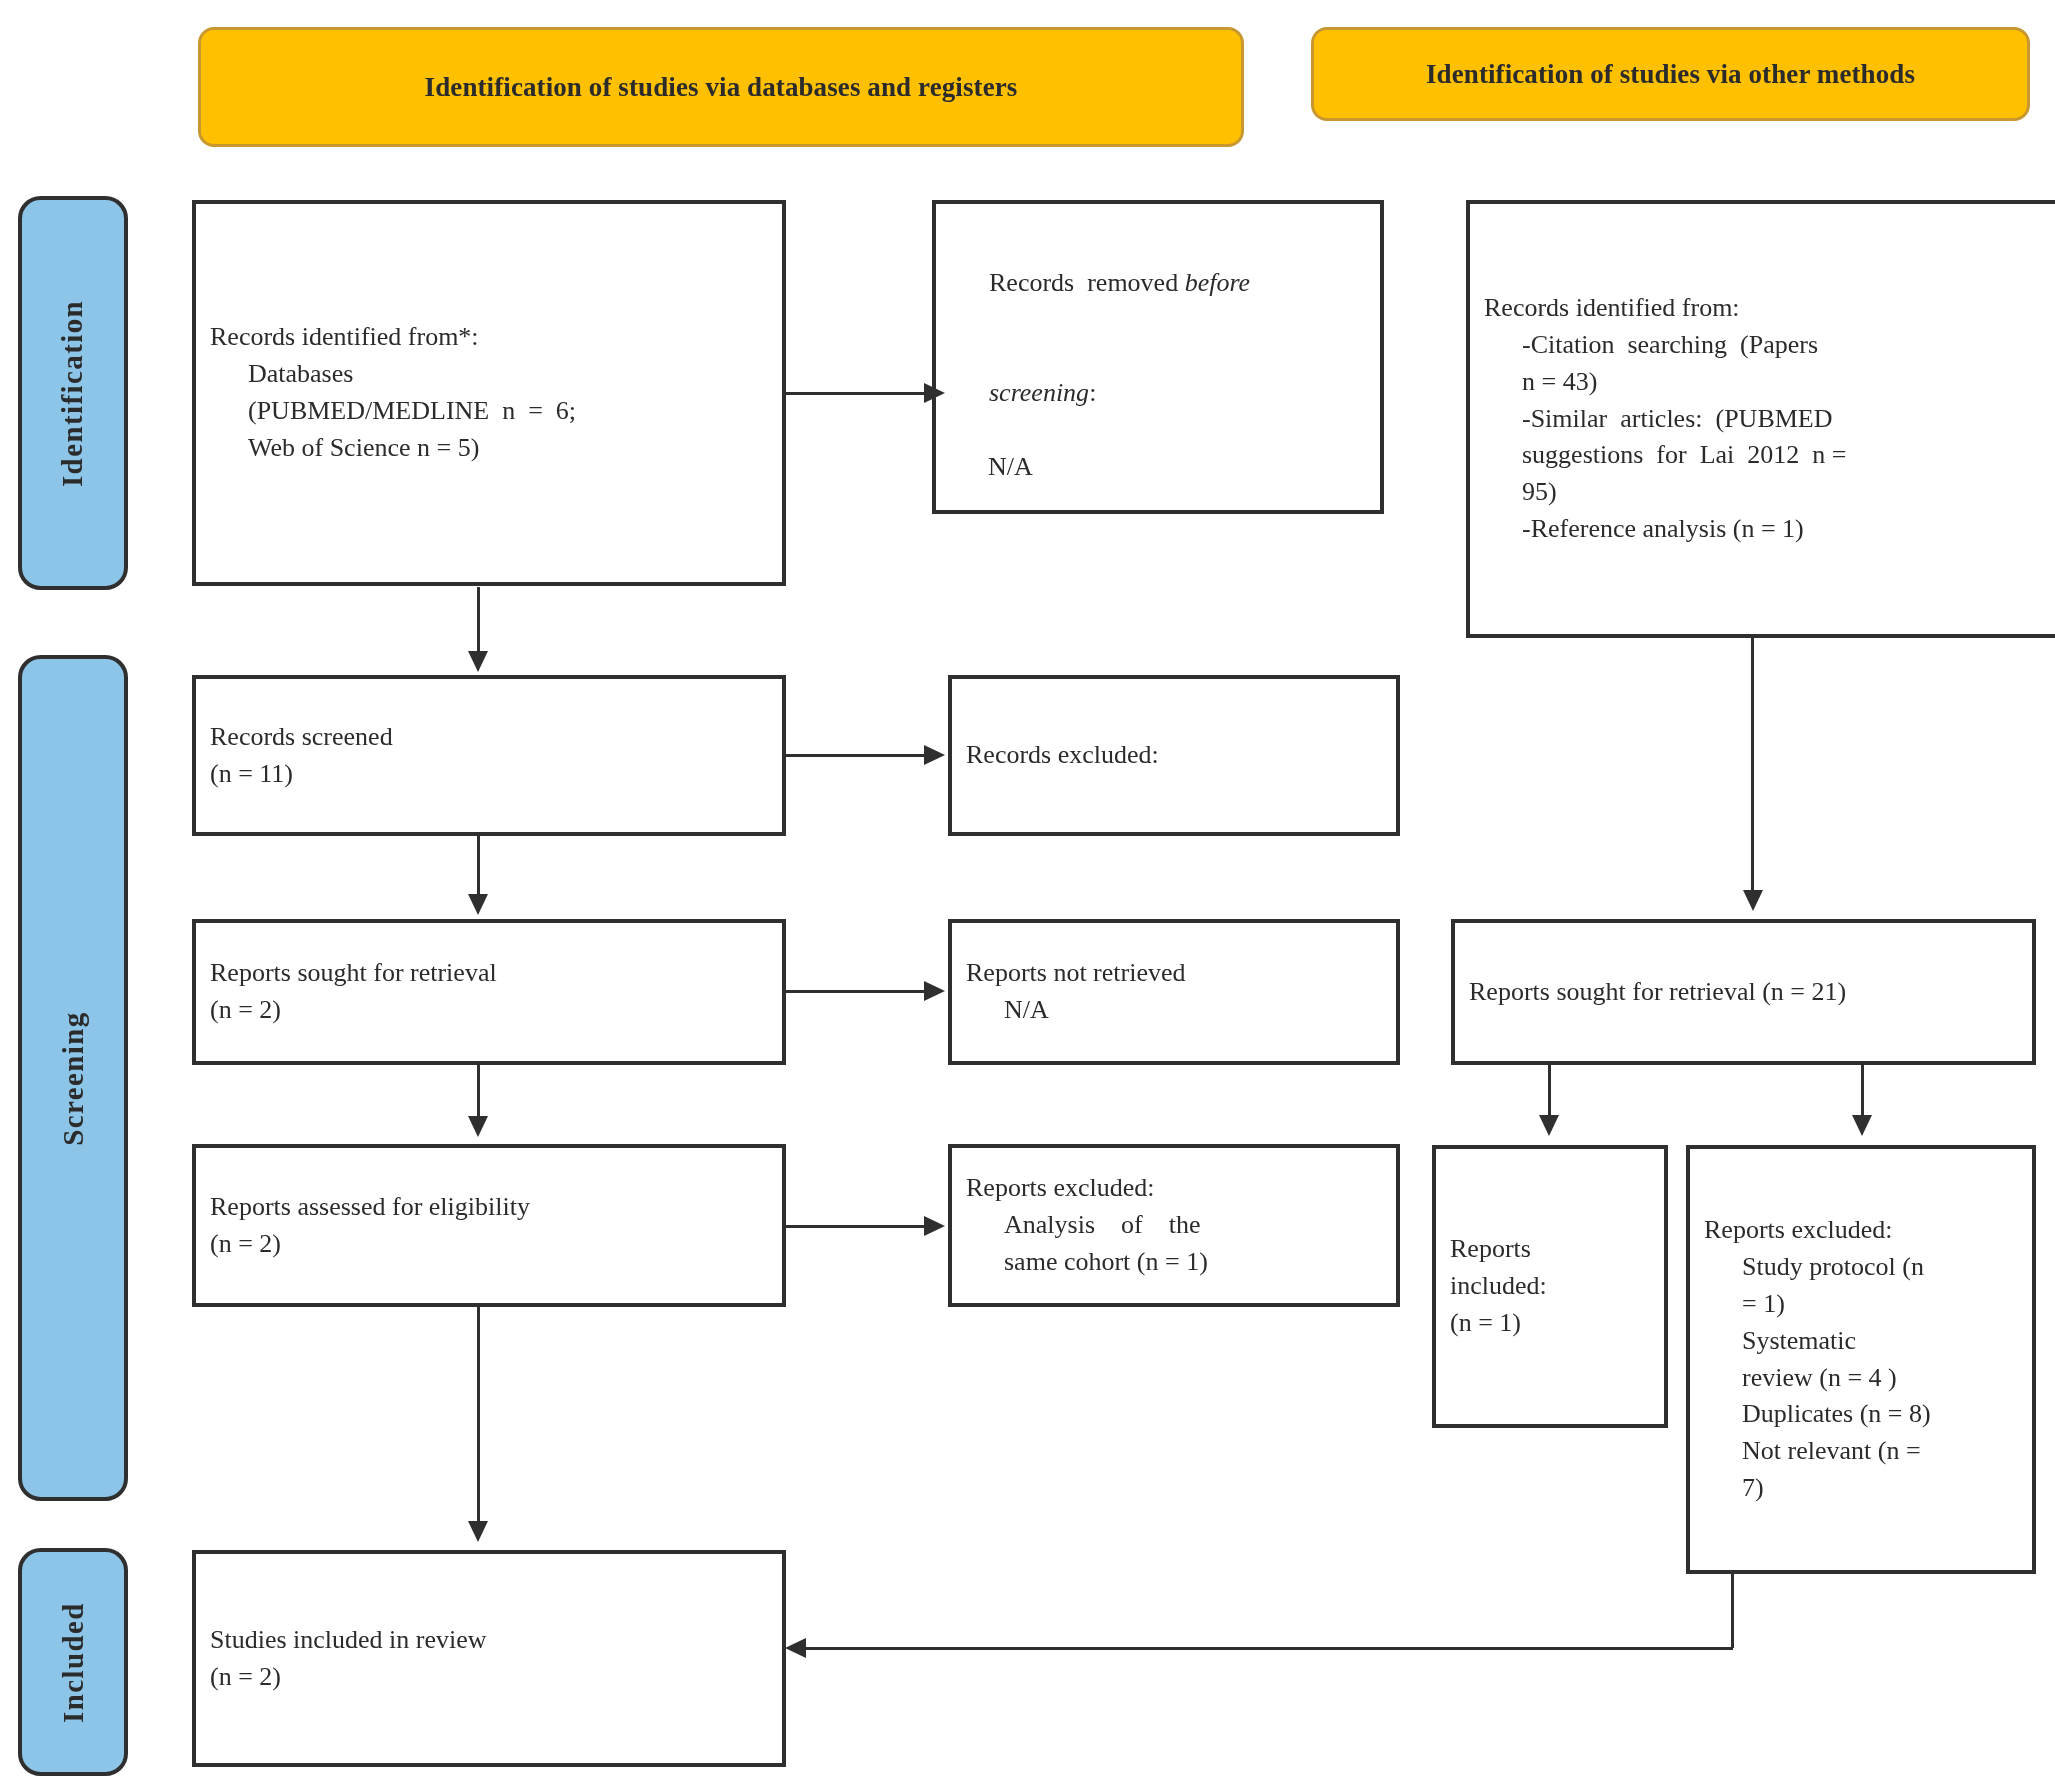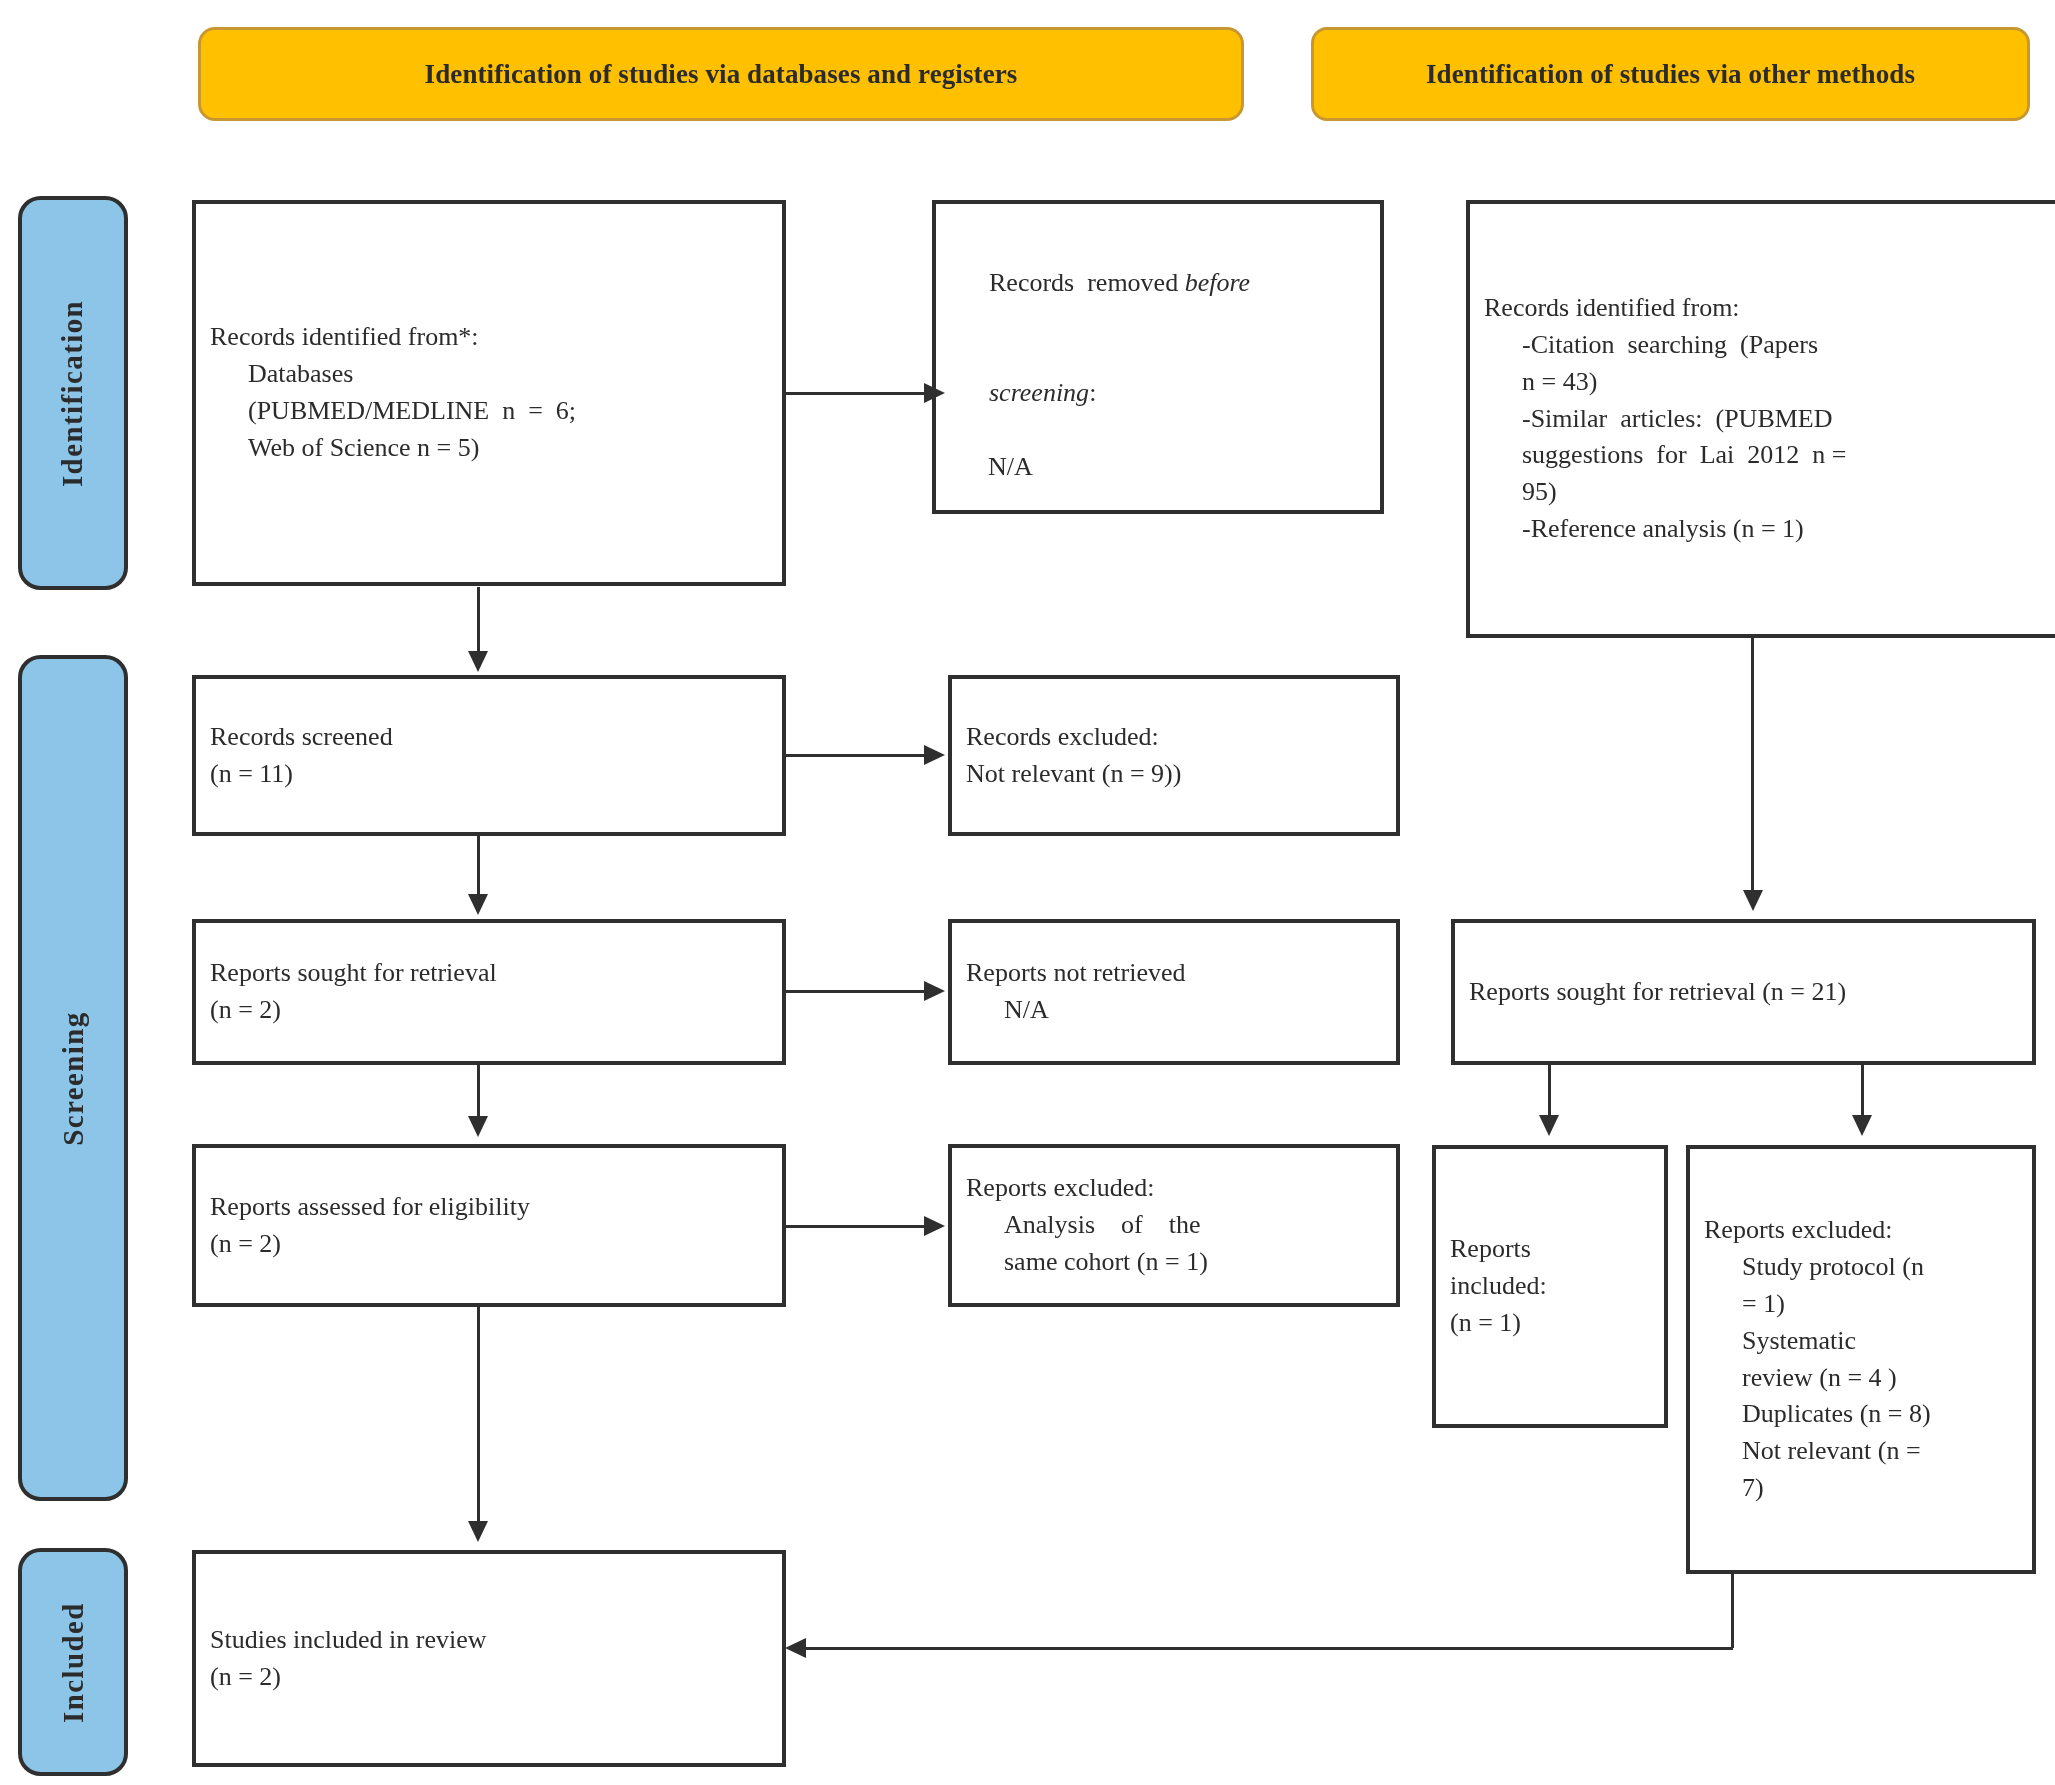--- a/index.html
+++ b/index.html
@@ -103,21 +103,21 @@
     border-top: 10.4px solid transparent;
     border-bottom: 10.4px solid transparent;
     border-right: 21px solid #2f2f2f;
   }
 </style>
 </head>
 <body>
 
 <div id="page">
 
-  <div class="banner" style="left:198px; top:27px; width:1046px; height:94px;border-radius:17px;">
+  <div class="banner" style="left:198px; top:27px; width:1046px; height:120px;">
     <span>Identification of studies via databases and registers</span>
   </div>
 
   <div class="banner" style="left:1311px; top:27px; width:719px; height:94px;">
     <span>Identification of studies via other methods</span>
   </div>
 
   <div class="phase" style="left:18px; top:196px; width:110px; height:394px;">
     <span class="phase-label">Identification</span>
   </div>
@@ -157,21 +157,20 @@
     <div class="line indent1">-Reference analysis (n = 1)</div>
   </div>
 
   <div class="nodebox" style="left:192px; top:675px; width:594px; height:161px;">
     <div class="line">Records screened</div>
     <div class="line">(n = 11)</div>
   </div>
 
   <div class="nodebox" style="left:948px; top:675px; width:452px; height:161px;">
     <div class="line">Records excluded:</div>
-    <div class="line">Not relevant (n = 9))</div>
   </div>
 
   <div class="nodebox" style="left:192px; top:919px; width:594px; height:146px;">
     <div class="line">Reports sought for retrieval</div>
     <div class="line">(n = 2)</div>
   </div>
 
   <div class="nodebox" style="left:948px; top:919px; width:452px; height:146px;">
     <div class="line">Reports not retrieved</div>
     <div class="line indent1">N/A</div>

